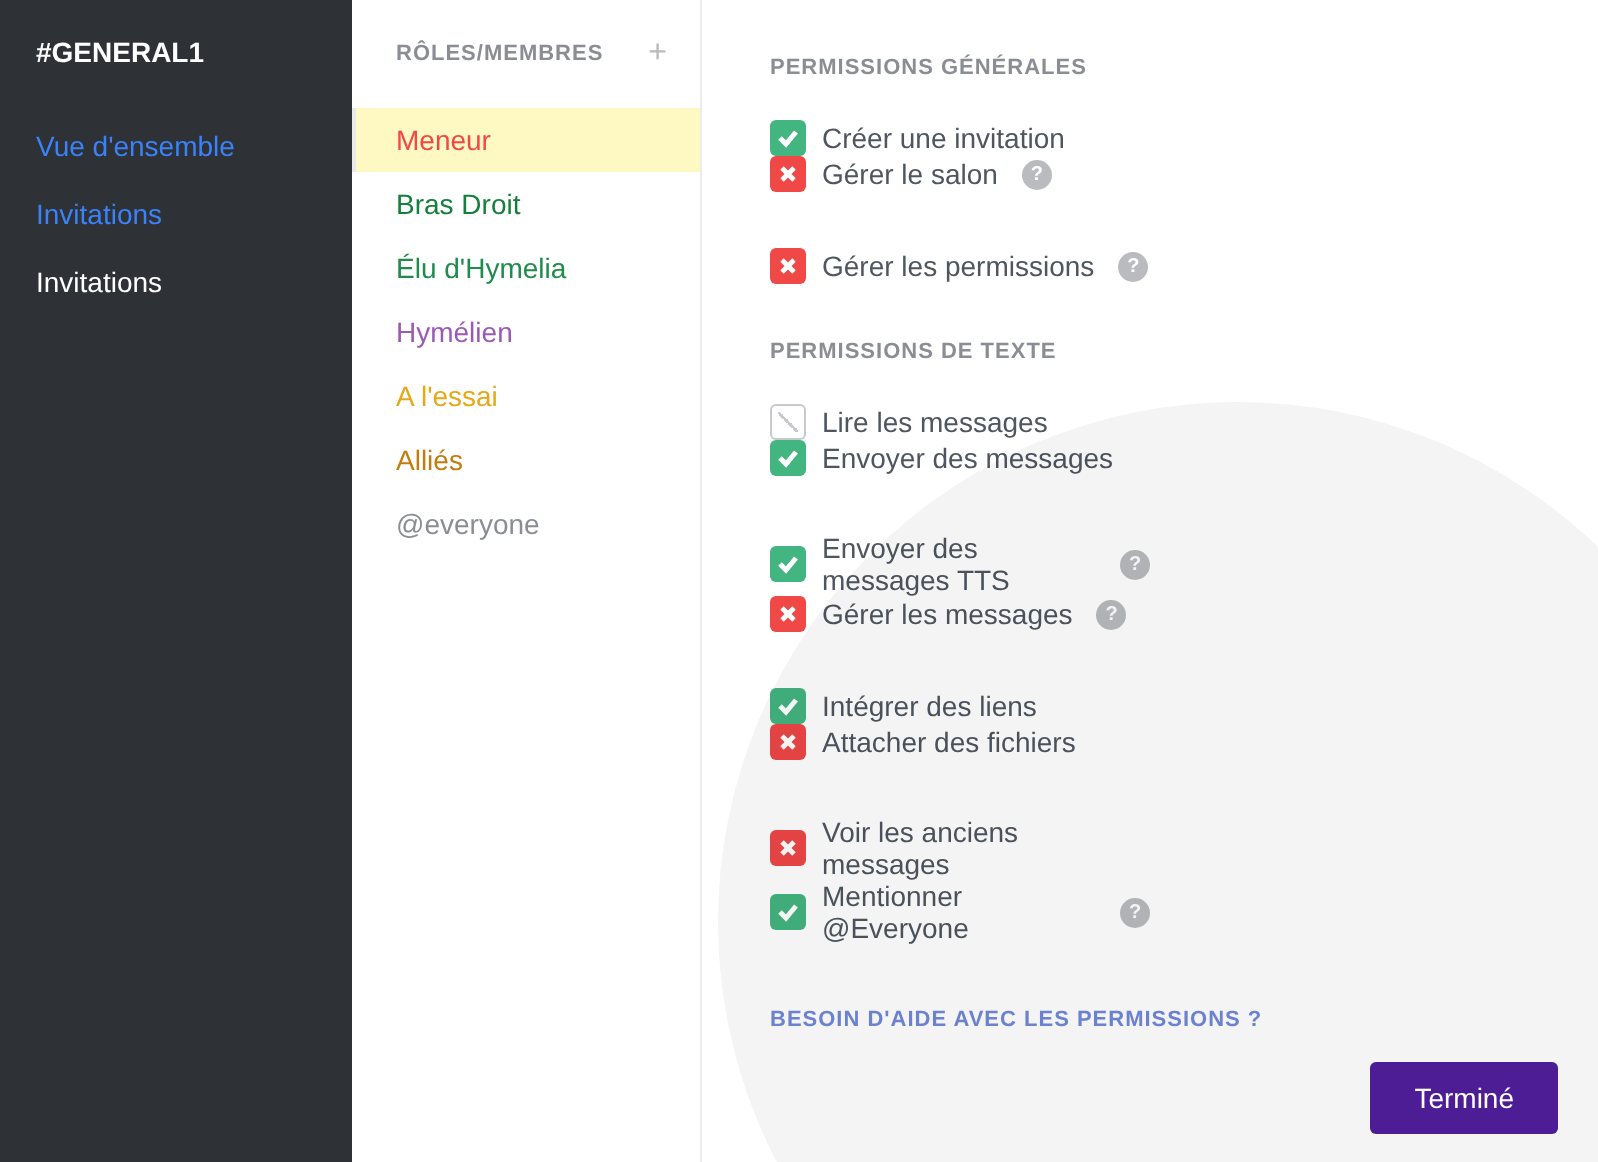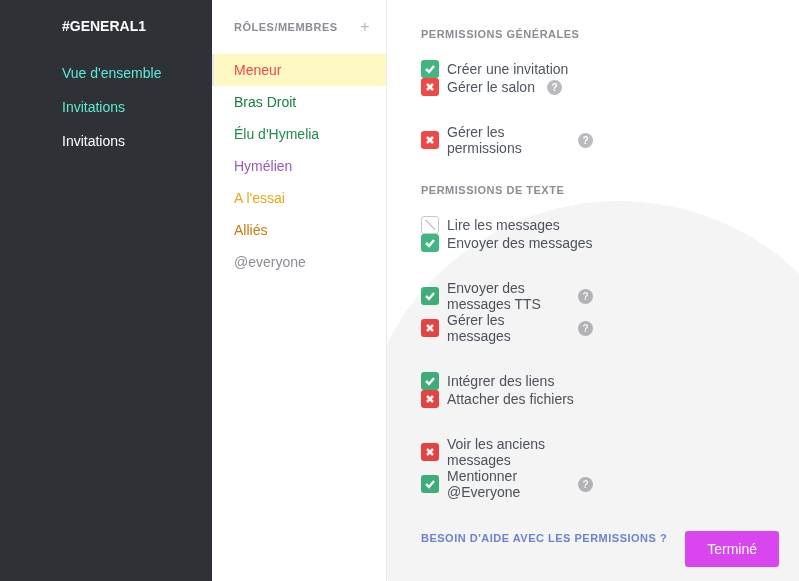--- a/index.html
+++ b/index.html
@@ -1,38 +1,37 @@
 <!DOCTYPE html>
 <html><head>
 <meta charset="utf-8">
 <style>
   * { box-sizing: border-box; margin: 0; padding: 0; }
   html, body { height: 100%; font-family: -apple-system, BlinkMacSystemFont, "Segoe UI", Helvetica, Arial, sans-serif; }
   body { display: flex; background: #ffffff; color: #4f5660; }
 
   
   .sidebar-left {
-    width: 212px;
+    width: 176px;
     background: #2e3136;
     color: #8e9297;
     flex-shrink: 0;
     padding-top: 18px;
-    padding-left: 44px;
   }
   .channel-title {
     color: #ffffff;
     font-size: 14px;
     font-weight: 700;
     padding: 0 18px 22px;
     text-transform: uppercase;
   }
   .nav-item {
     padding: 9px 18px;
     font-size: 14px;
-    color: #5eead4;
+    color: #3b82f6;
     cursor: pointer;
   }
   .nav-item.selected {
     color: #ffffff;
     font-weight: 500;
   }
 
   
   .roles-col {
     width: 175px;
@@ -138,21 +137,21 @@
     cursor:pointer;
   }
 
   
   .footer {
     position: absolute;
     right: 20px;
     bottom: 14px;
   }
   .btn-done {
-    background:#d946ef;
+    background:#4c1d95;
     color:#fff;
     border:none;
     border-radius:3px;
     padding:10px 22px;
     font-size:14px;
     font-weight:500;
     cursor:pointer;
   }
 
   

